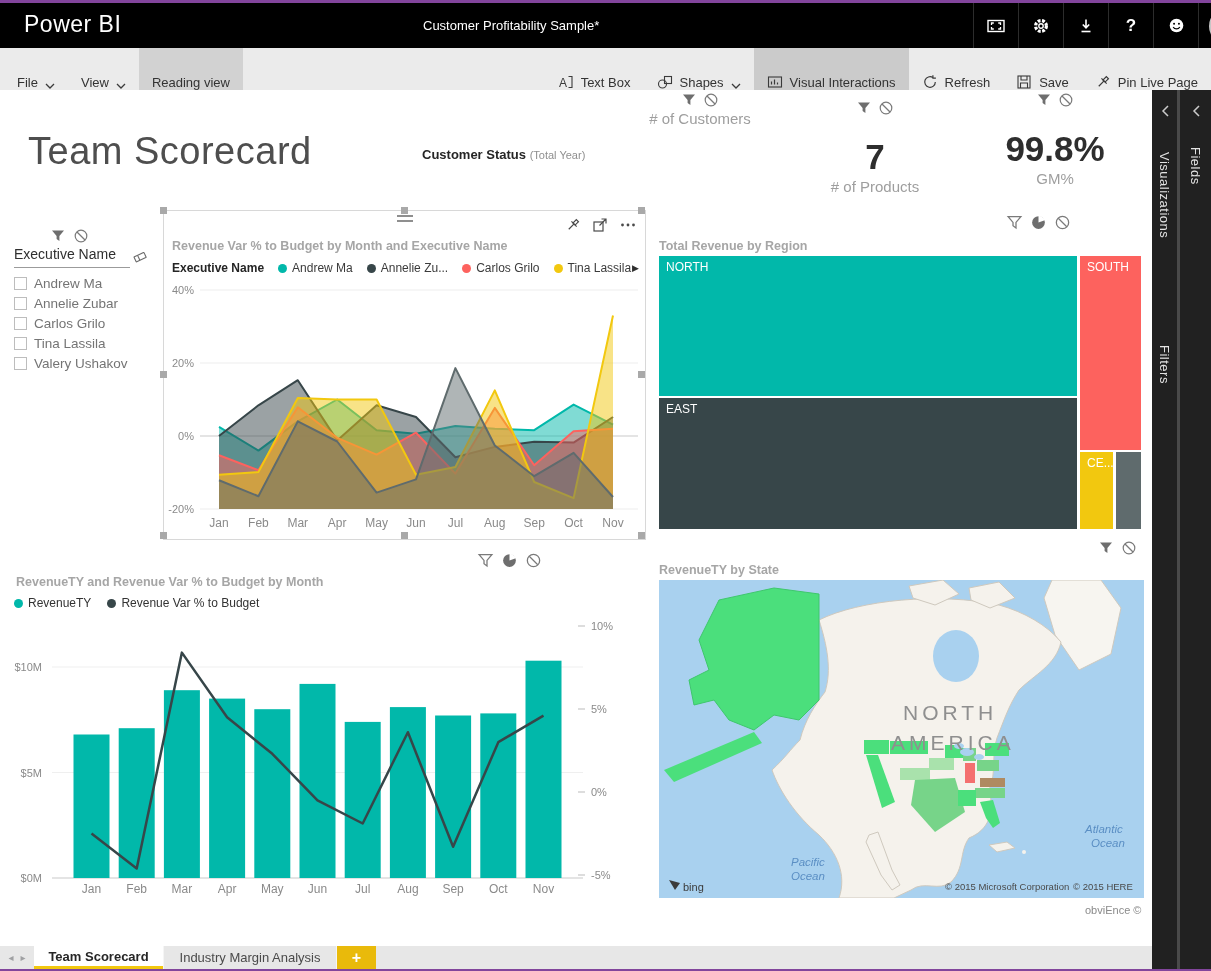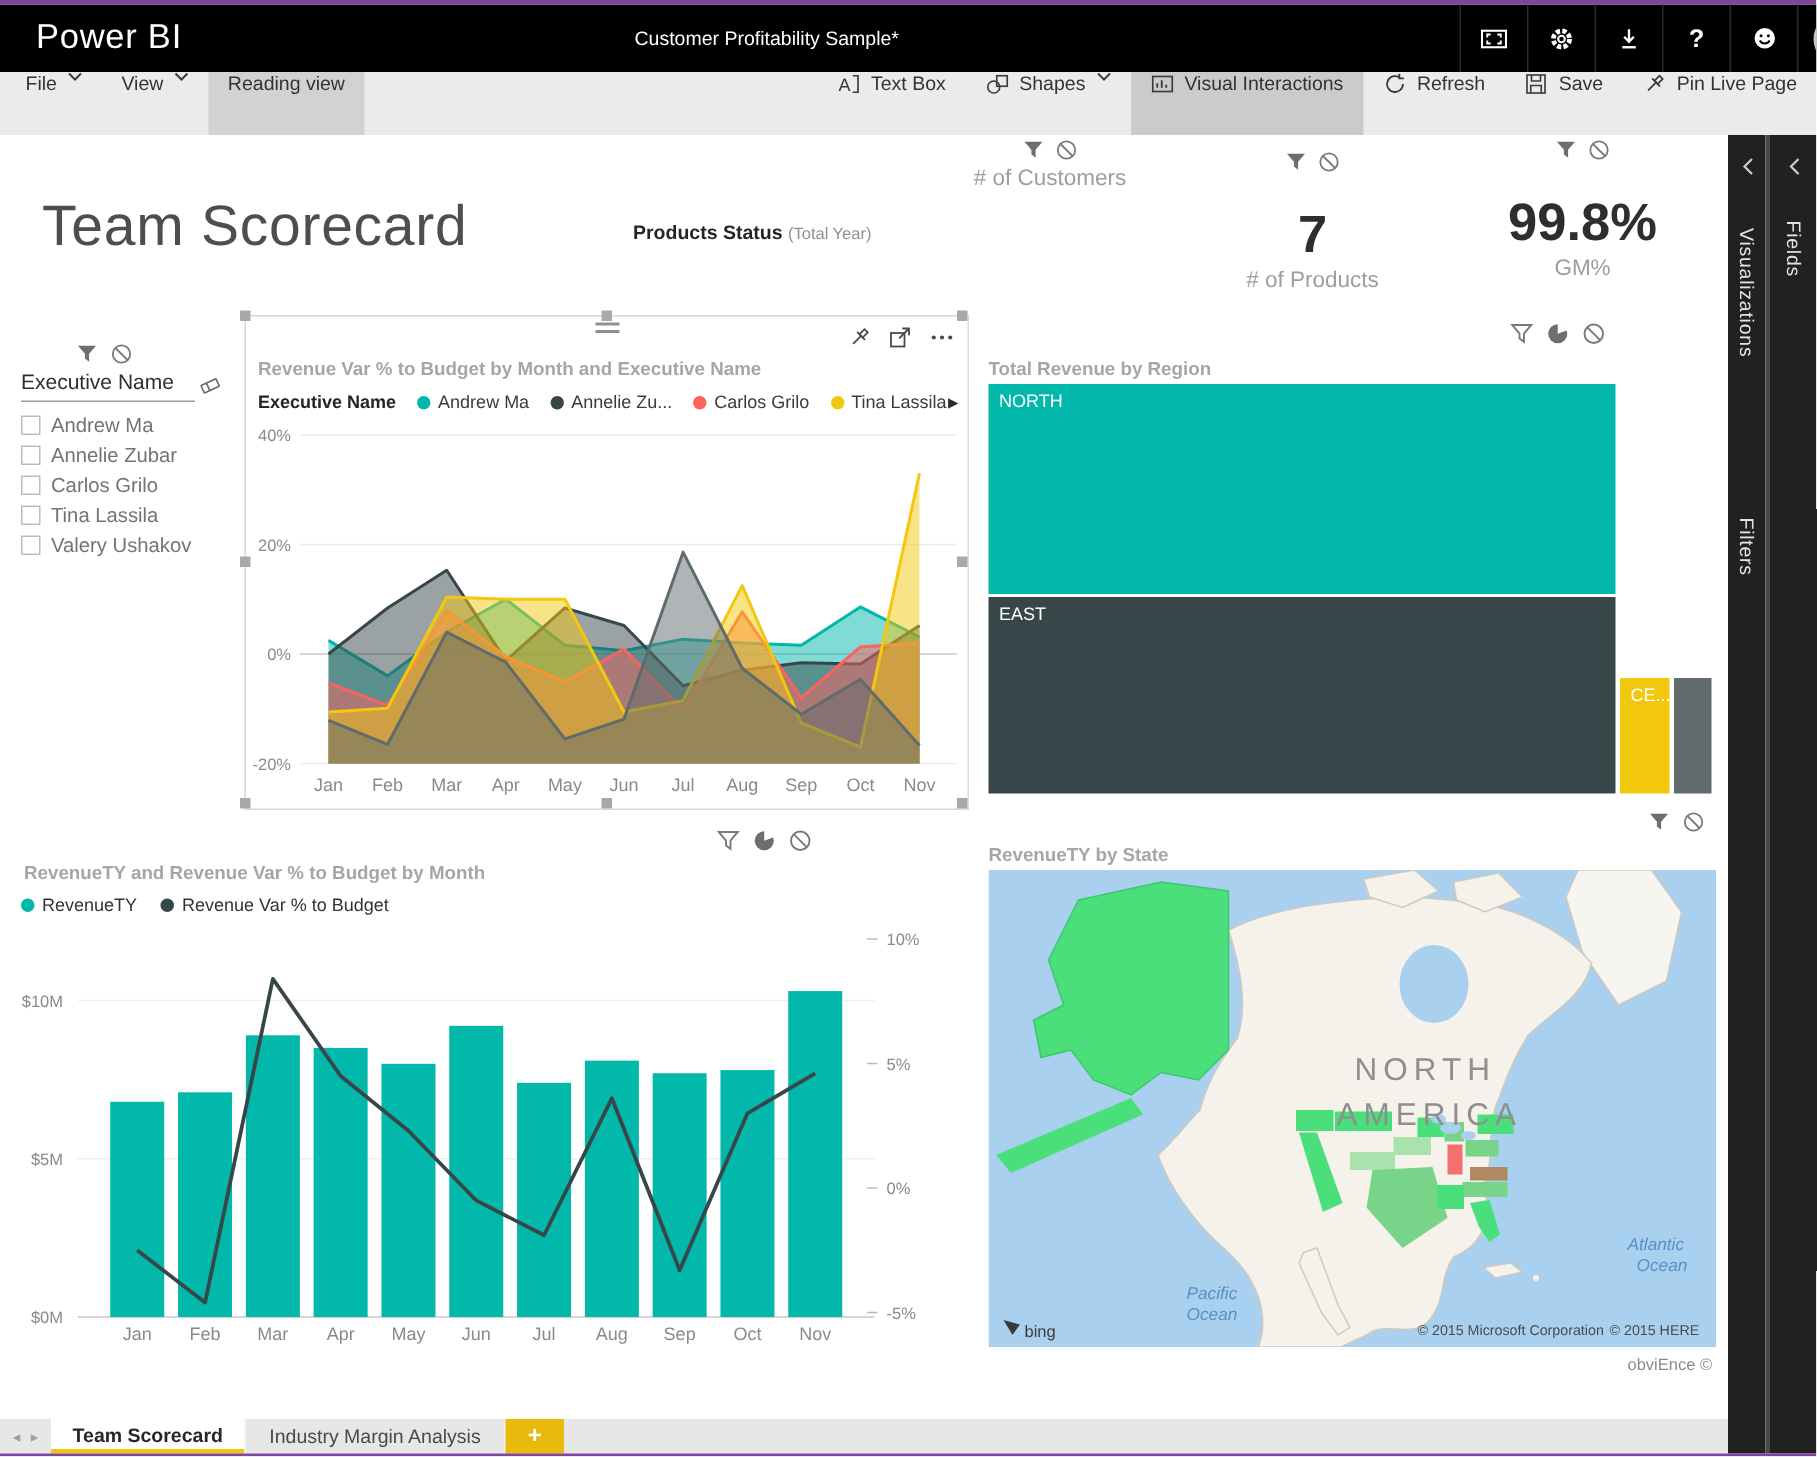--- a/index.html
+++ b/index.html
@@ -14,21 +14,21 @@
   .doc-title{position:absolute;left:423px;top:15px;font-size:13px;color:#fff;}
   .topbar-icons{position:absolute;right:0;top:0;height:45px;display:flex;align-items:stretch;}
   .icon-cell{width:44px;display:flex;align-items:center;justify-content:center;border-left:1px solid #2c2c2c;cursor:pointer;}
   .icon-cell.avatar-cell{width:56px;}
   .avatar{width:36px;height:36px;border-radius:50%;background:#C6C6C6;position:relative;overflow:hidden;}
   .avatar .head{position:absolute;left:11.5px;top:6px;width:13px;height:13px;border-radius:50%;background:#fff;}
   .avatar .body{position:absolute;left:6px;top:21px;width:24px;height:14px;border-radius:10px 10px 0 0;background:#fff;}
   .qmark{font-size:17px;font-weight:bold;color:#fff;}
   
   .toolbar{position:absolute;top:48px;left:0;width:100%;height:42px;background:#EBEBEB;display:flex;align-items:stretch;font-size:13px;color:#333;z-index:49;}
-  .tb-btn{display:flex;align-items:flex-start;gap:7px;padding:0 13px;white-space:nowrap;cursor:pointer;}
+  .tb-btn{display:flex;align-items:flex-end;gap:7px;padding:0 13px;white-space:nowrap;cursor:pointer;}
   .tb-btn.pressed{background:#D2D2D2;}
   .tb-btn.pressed2{background:#CBCBCB;}
   .tb-spacer{flex:1;}
   .tb-left{display:flex;margin-left:4px;}
   svg.ic{display:block;}
   
   .canvas{position:absolute;top:90px;left:0;width:1152px;height:856px;background:#fff;}
   .page-title{position:absolute;left:28px;top:40px;font-size:38px;font-weight:300;color:#4E4E4E;letter-spacing:.5px;}
   .rev-status{position:absolute;left:422px;top:57px;font-size:13px;color:#252525;}
   .rev-status b{font-weight:bold;}
@@ -225,21 +225,21 @@
           </svg>
         </span>
       <span>Pin Live Page</span>
     </div>
   </div>
 
   <main class="canvas">
 
     <div class="page-title">Team Scorecard</div>
     <div class="rev-status">
-      <b>Products Status</b>
+      <b>Customer Status</b>
       <span class="qual">(Total Year)</span>
     </div>
 
     <div class="kpi" style="left:635px;top:2px;width:130px;">
       <div class="kpi-icons">
         <span>
             <svg class="ic" width="16" height="16" viewBox="0 0 16 16">
               <path d="M2 2.5h12L9.4 7.9v5.2L6.6 11V7.9z" fill="#6E6E6E"></path>
             </svg>
           </span>
@@ -462,20 +462,23 @@
         </span>
     </div>
 
     <div class="vis-title abs" style="left:659px;top:149px;">Total Revenue by Region</div>
     <div id="treemap">
         <div class="tm-node" style="left: 0px; top: 0px; width: 418px; height: 140px; background: rgb(1, 184, 170);">
           <span>NORTH</span>
         </div>
         <div class="tm-node" style="left: 0px; top: 142px; width: 418px; height: 131px; background: rgb(55, 70, 73);">
           <span>EAST</span>
+        </div>
+        <div class="tm-node" style="left: 421px; top: 0px; width: 61px; height: 194px; background: rgb(253, 98, 94);">
+          <span>SOUTH</span>
         </div>
         <div class="tm-node" style="left: 421px; top: 196px; width: 33px; height: 77px; background: rgb(242, 200, 15);">
           <span>CE...</span>
         </div>
         <div class="tm-node" style="left: 457px; top: 196px; width: 25px; height: 77px; background: rgb(95, 107, 109);">
           <span></span>
         </div>
       </div>
 
     <div class="hover-icons" style="left:1098px;top:450px;">

